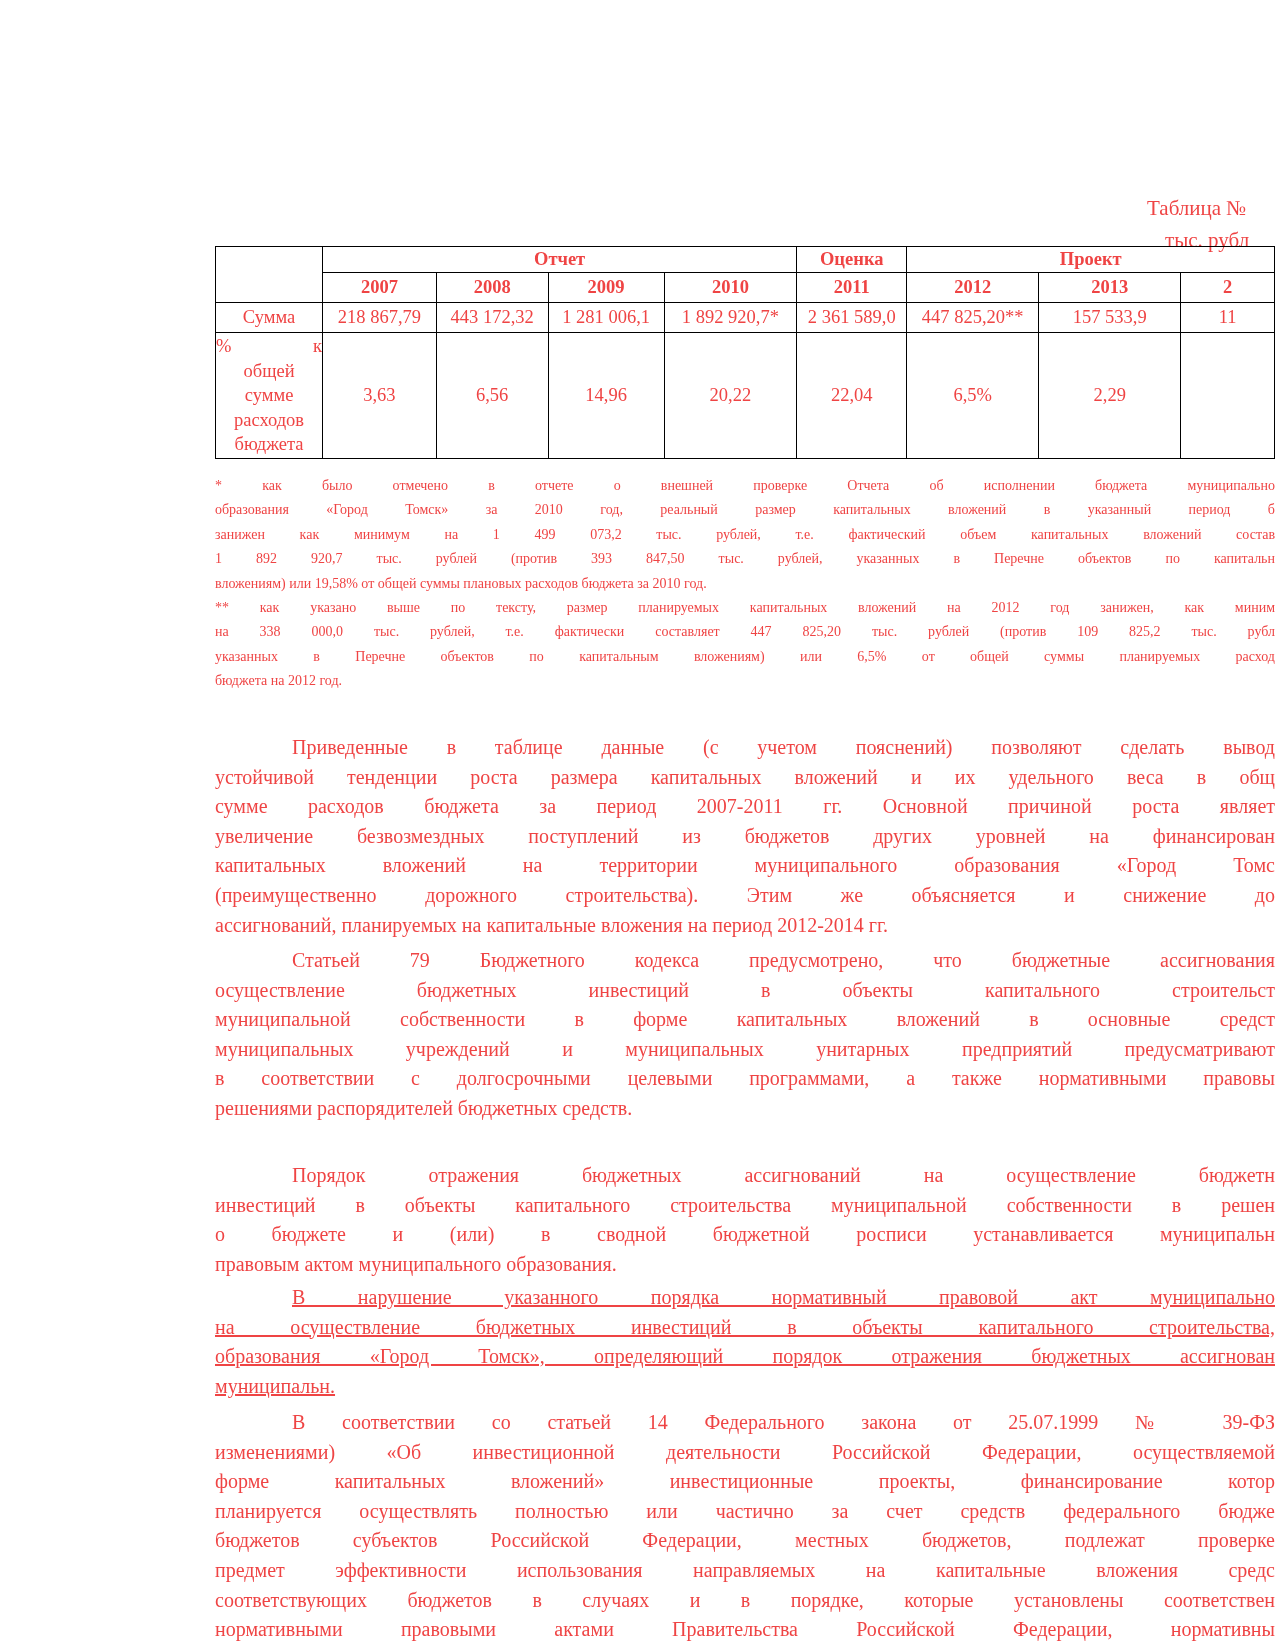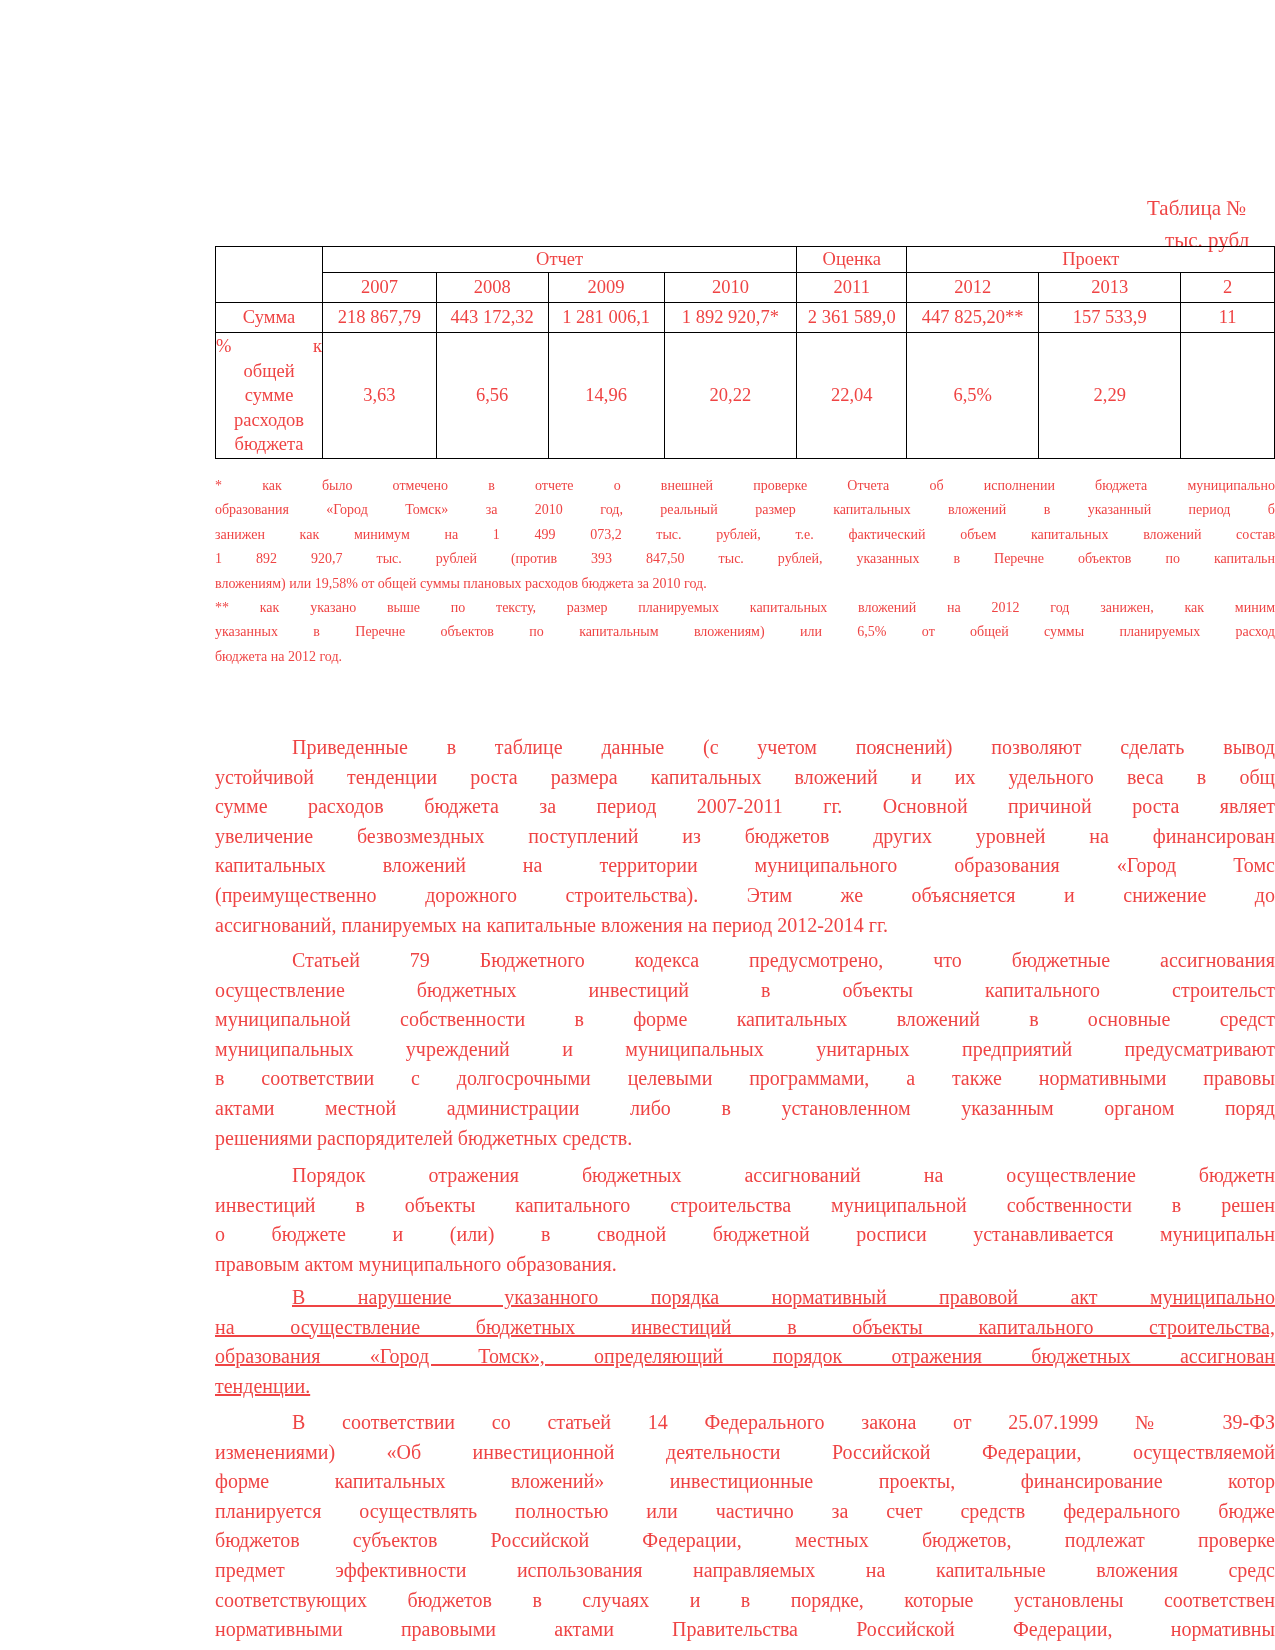--- a/index.html
+++ b/index.html
@@ -17,21 +17,21 @@
   }
   table.data td {
     border:1.4px solid #000; padding:0; overflow:hidden;
     font-size:18.5px; text-align:center; vertical-align:middle;
     white-space:nowrap;
   }
   tr.r-group { height:26px; }
   tr.r-year  { height:30px; }
   tr.r-sum   { height:30px; }
   tr.r-pct   { height:126px; }
-  td.ghead, td.yhead { font-weight:normal; font-size:19px; }
+  td.ghead, td.yhead { font-weight:bold; font-size:19px; }
   td.rowlabel { text-align:left; padding-left:7px; }
   td.pctlabel { vertical-align:top; text-align:left; padding:2px 9px 0 7px; }
   td.pctlabel .pl-line { font-size:18.5px; line-height:24.6px; }
   td.pctlabel .pl-just { text-align:justify; text-align-last:justify; }
   td.cut-y { text-align:left; padding-left:24px; }
   td.cut-s { text-align:left; padding-left:11px; }
 
   
   .para { position:absolute; left:215px; }
   .para .tline {
@@ -115,52 +115,52 @@
 
   <div class="para footnote" style="top:474px">
       <div class="tline">* как было отмечено в отчете о внешней проверке Отчета об исполнении бюджета муниципально</div>
       <div class="tline">образования «Город Томск» за 2010 год, реальный размер капитальных вложений в указанный период б</div>
       <div class="tline">занижен как минимум на 1 499 073,2 тыс. рублей, т.е. фактический объем капитальных вложений состав</div>
       <div class="tline">1 892 920,7 тыс. рублей (против 393 847,50 тыс. рублей, указанных в Перечне объектов по капитальн</div>
       <div class="tline last">вложениям) или  19,58% от общей суммы плановых расходов бюджета за 2010 год.</div>
     </div>
   <div class="para footnote" style="top:596px">
       <div class="tline">** как указано выше по тексту, размер планируемых капитальных вложений на 2012 год занижен, как миним</div>
+      <div class="tline">на 338 000,0 тыс. рублей, т.е. фактически составляет  447 825,20 тыс. рублей (против 109 825,2 тыс. рубл</div>
       <div class="tline">указанных в Перечне объектов по капитальным вложениям) или 6,5% от общей суммы планируемых расход</div>
       <div class="tline last">бюджета на 2012 год.</div>
     </div>
   <div class="para body" style="top:733px">
       <div class="tline indent">Приведенные в таблице данные (с учетом пояснений) позволяют сделать вывод</div>
       <div class="tline">устойчивой тенденции роста размера капитальных вложений и их удельного веса в общ</div>
       <div class="tline">сумме расходов бюджета за период 2007-2011 гг. Основной причиной роста являет</div>
       <div class="tline">увеличение безвозмездных поступлений из бюджетов других уровней на финансирован</div>
       <div class="tline">капитальных вложений на территории муниципального образования «Город Томс</div>
       <div class="tline">(преимущественно дорожного строительства). Этим же объясняется и снижение до</div>
       <div class="tline last">ассигнований, планируемых на капитальные вложения на период 2012-2014 гг.</div>
     </div>
   <div class="para body" style="top:946px">
       <div class="tline indent">Статьей 79 Бюджетного кодекса предусмотрено, что бюджетные ассигнования</div>
       <div class="tline">осуществление бюджетных инвестиций в объекты капитального строительст</div>
       <div class="tline">муниципальной собственности в форме капитальных вложений в основные средст</div>
       <div class="tline">муниципальных учреждений и муниципальных унитарных предприятий предусматривают</div>
       <div class="tline">в соответствии с долгосрочными целевыми программами, а также нормативными правовы</div>
-      <div class="tline">актами местной администрации либо в установленном указанным органом поряд</div>
       <div class="tline last">решениями распорядителей бюджетных средств.</div>
     </div>
   <div class="para body" style="top:1161px">
       <div class="tline indent">Порядок отражения бюджетных ассигнований на осуществление бюджетн</div>
       <div class="tline">инвестиций в объекты капитального строительства муниципальной собственности в решен</div>
       <div class="tline">о бюджете и (или) в сводной бюджетной росписи устанавливается муниципальн</div>
       <div class="tline last">правовым актом муниципального образования.</div>
     </div>
   <div class="para body" style="top:1283px">
       <div class="tline indent ul">В нарушение указанного порядка нормативный правовой акт муниципально</div>
       <div class="tline ul">на осуществление бюджетных инвестиций в объекты капитального строительства,</div>
       <div class="tline ul">образования «Город Томск», определяющий порядок отражения  бюджетных ассигнован</div>
-      <div class="tline last ul">тенденции.</div>
+      <div class="tline last ul">муниципальн.</div>
     </div>
   <div class="para body" style="top:1408px">
       <div class="tline indent">В соответствии со статьей 14 Федерального закона от 25.07.1999 № 39-ФЗ</div>
       <div class="tline">изменениями) «Об инвестиционной деятельности Российской Федерации, осуществляемой</div>
       <div class="tline">форме капитальных вложений» инвестиционные проекты, финансирование котор</div>
       <div class="tline">планируется осуществлять полностью или частично за счет средств федерального бюдже</div>
       <div class="tline">бюджетов субъектов Российской Федерации, местных бюджетов, подлежат проверке</div>
       <div class="tline">предмет эффективности использования направляемых на капитальные вложения средс</div>
       <div class="tline">соответствующих бюджетов в случаях и в порядке, которые установлены соответствен</div>
       <div class="tline">нормативными правовыми актами Правительства Российской Федерации, нормативны</div>

